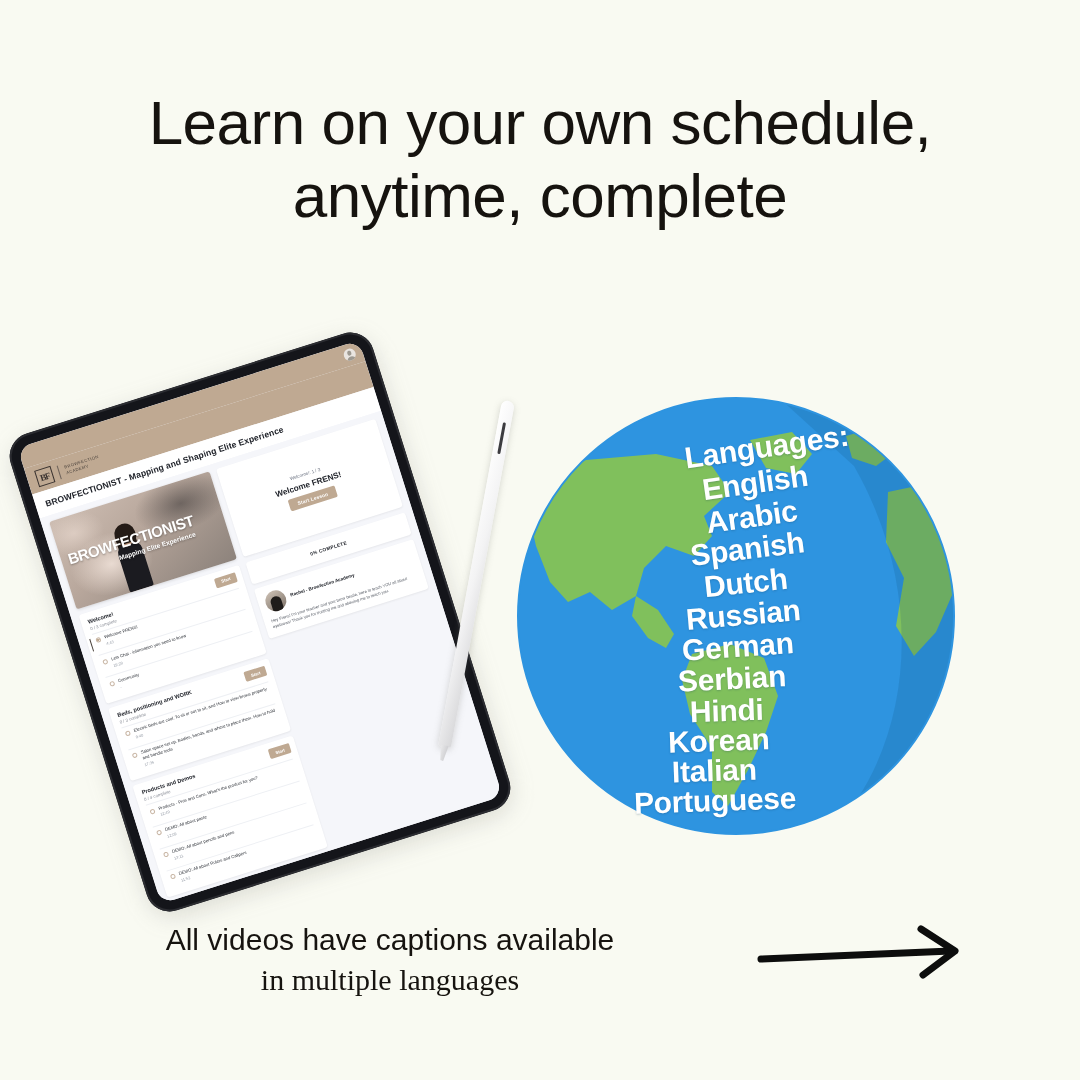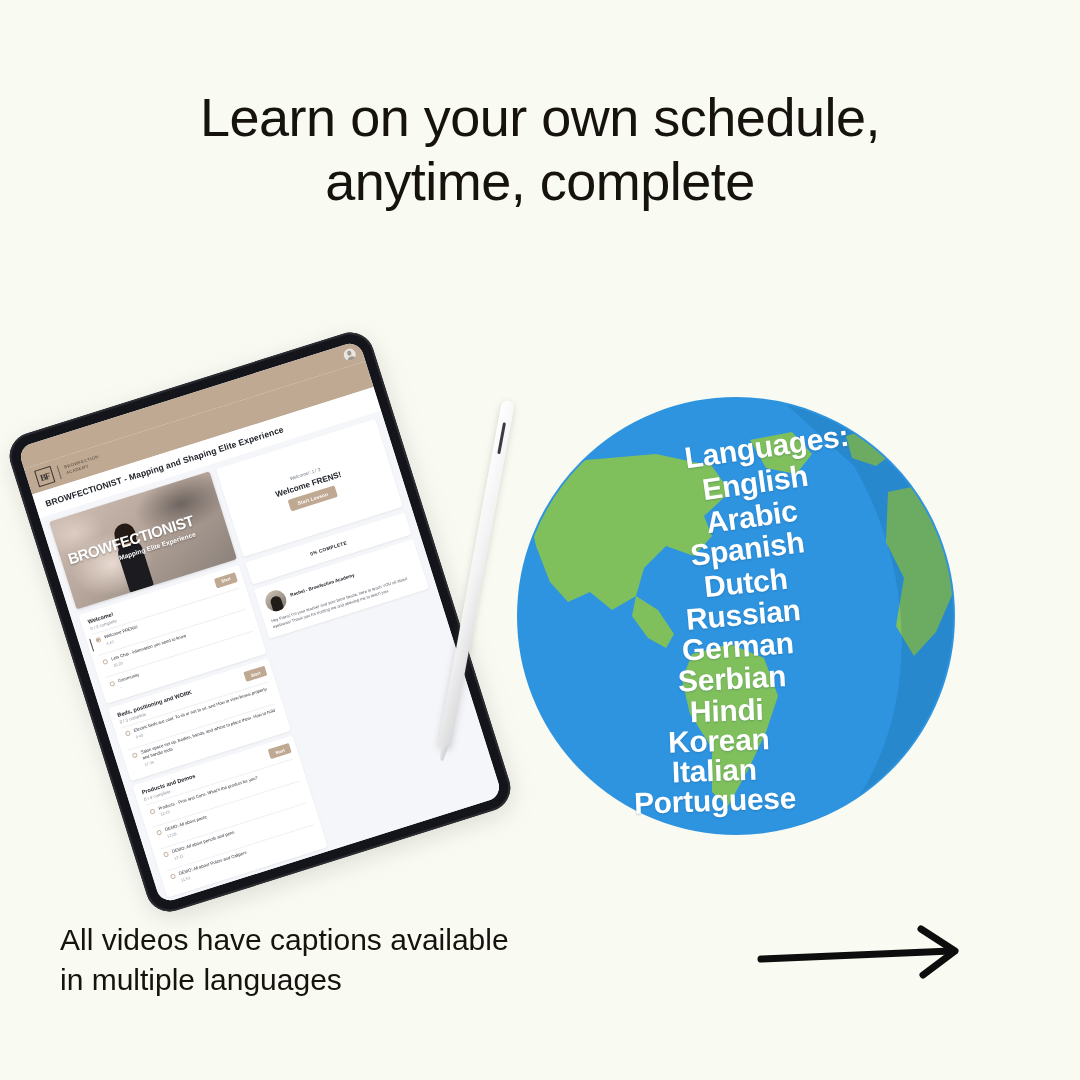--- a/index.html
+++ b/index.html
@@ -9,31 +9,32 @@
     background: #F9FAF2;
     font-family: "Liberation Sans", sans-serif;
   }
   #stage { position: relative; width: 1080px; height: 1080px; background: #F9FAF2; }
 
   
   .headline {
     position: absolute; left: 0; top: 86px; width: 1080px;
     text-align: center;
     font-family: "Liberation Sans", sans-serif;
-    font-size: 54px; font-weight: 400; line-height: 1.18;
+    font-size: 62px; font-weight: 400; line-height: 1.18;
     color: #16130f; letter-spacing: -0.5px;
   }
   .headline .l2 { display: block; }
 
   
   .caption {
     position: absolute; left: 60px; top: 920px; width: 660px;
+    text-align: center;
     font-size: 30px; line-height: 1.33; color: #16130f; font-weight: 400;
   }
-  .caption .c2 { display: block; }
+  .caption .c2 { display: block; font-family: Liberation Serif, serif; }
 
   
   .arrow-wrap { position: absolute; left: 755px; top: 915px; width: 215px; height: 70px; }
 
   
   .tablet-shadow {
     position: absolute; left: 72px; top: 378px;
     width: 380px; height: 500px;
     transform: rotate(-17.5deg);
     border-radius: 26px;

